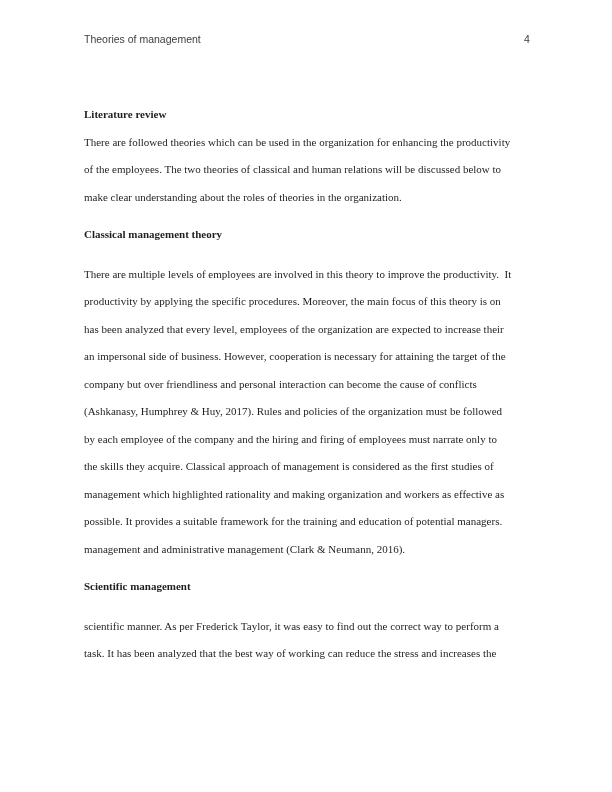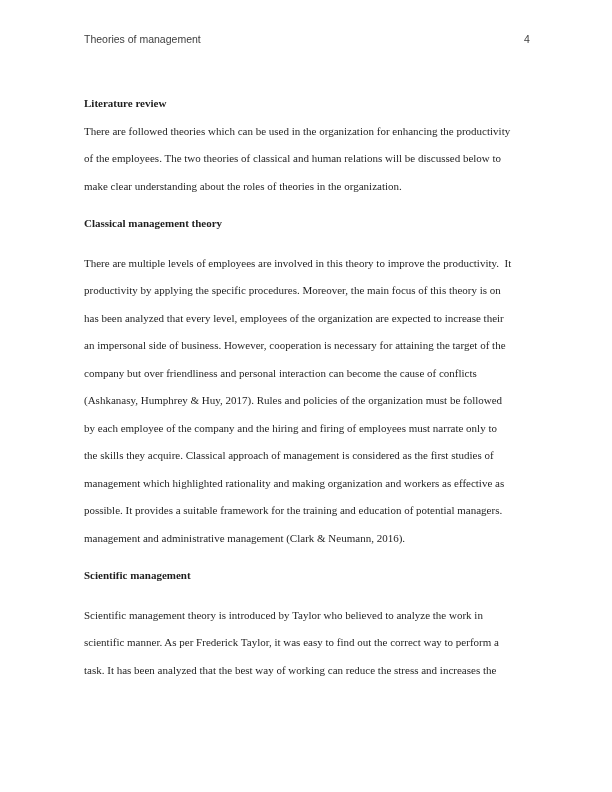--- a/index.html
+++ b/index.html
@@ -32,21 +32,21 @@
     left: 0;
     top: 0;
   }
   .page-number {
     position: absolute;
     left: 440px;
     top: 0;
   }
   .content {
     position: absolute;
-    top: 90px;
+    top: 101px;
     left: 72px;
     width: 468px;
     font-size: 11px;
   }
   .heading {
     font-weight: 700;
     line-height: 27.5px;
     margin: 10px 0 12px 0;
     white-space: pre;
   }
@@ -85,18 +85,17 @@
         <div class="line">company but over friendliness and personal interaction can become the cause of conflicts</div>
         <div class="line">(Ashkanasy, Humphrey &amp; Huy, 2017). Rules and policies of the organization must be followed</div>
         <div class="line">by each employee of the company and the hiring and firing of employees must narrate only to</div>
         <div class="line">the skills they acquire. Classical approach of management is considered as the first studies of</div>
         <div class="line">management which highlighted rationality and making organization and workers as effective as</div>
         <div class="line">possible. It provides a suitable framework for the training and education of potential managers.</div>
         <div class="line">management and administrative management (Clark &amp; Neumann, 2016).</div>
       </div>
       <div class="heading">Scientific management</div>
       <div class="paragraph">
-        <div class="line">Scientific management theory is introduced by Taylor who believed to analyze the work in</div>
         <div class="line">scientific manner. As per Frederick Taylor, it was easy to find out the correct way to perform a</div>
         <div class="line">task. It has been analyzed that the best way of working can reduce the stress and increases the</div>
       </div>
     </main>
 </div>
 
 </body></html>

